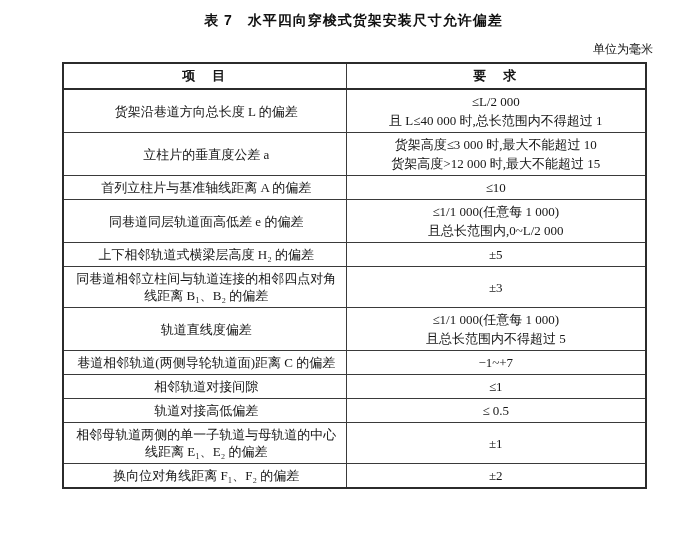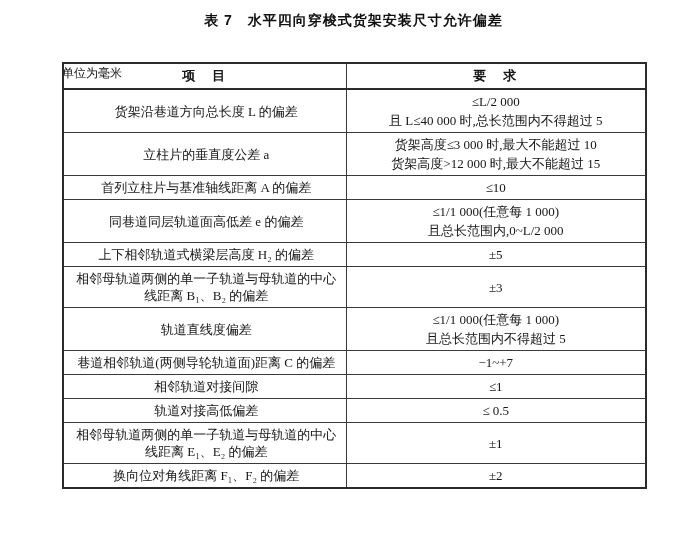--- a/index.html
+++ b/index.html
@@ -29,23 +29,23 @@
     font-weight: bold;
     font-size: 14px;
     letter-spacing: 1px;
     color: #111;
   }
   .unit-note {
     position: absolute;
     top: 41px;
     left: 62px;
     width: 591px;
+    text-align: right;
     font-size: 12px;
     color: #111;
-    margin-top: 24px;
   }
   table.dev-table {
     position: absolute;
     top: 62px;
     left: 62px;
     width: 583px;
     border-collapse: collapse;
     table-layout: fixed;
     border: 2px solid #2b2b2b;
   }
@@ -99,21 +99,21 @@
       <tr>
         <th>项　目</th>
         <th>要　求</th>
       </tr>
     </thead>
     <tbody>
         <tr>
     <td class="item-cell">货架沿巷道方向总长度 L 的偏差</td>
     <td class="req-cell">
             <div class="req-line">≤L/2 000</div>
-            <div class="req-line">且 L≤40 000 时,总长范围内不得超过 5</div>
+            <div class="req-line">且 L≤40 000 时,总长范围内不得超过 1</div>
           </td>
   </tr>
         <tr>
     <td class="item-cell">立柱片的垂直度公差 a</td>
     <td class="req-cell">
             <div class="req-line">货架高度≤3 000 时,最大不能超过 10</div>
             <div class="req-line">货架高度&gt;12 000 时,最大不能超过 15</div>
           </td>
   </tr>
         <tr>
@@ -129,21 +129,21 @@
             <div class="req-line">且总长范围内,0~L/2 000</div>
           </td>
   </tr>
         <tr>
     <td class="item-cell">上下相邻轨道式横梁层高度 H₂ 的偏差</td>
     <td class="req-cell">
             <div class="req-line">±5</div>
           </td>
   </tr>
         <tr>
-    <td class="item-cell">相邻母轨道两侧的单一子轨道与母轨道的中心线距离 B₁、B₂ 的偏差</td>
+    <td class="item-cell">同巷道相邻立柱间与轨道连接的相邻四点对角线距离 B₁、B₂ 的偏差</td>
     <td class="req-cell">
             <div class="req-line">±3</div>
           </td>
   </tr>
         <tr>
     <td class="item-cell">轨道直线度偏差</td>
     <td class="req-cell">
             <div class="req-line">≤1/1 000(任意每 1 000)</div>
             <div class="req-line">且总长范围内不得超过 5</div>
           </td>

